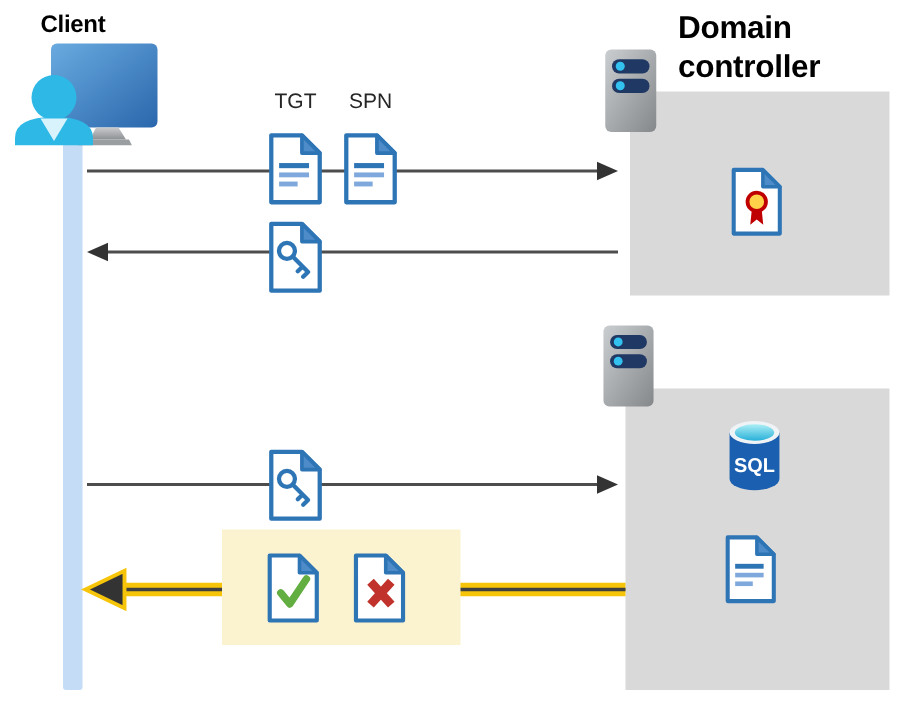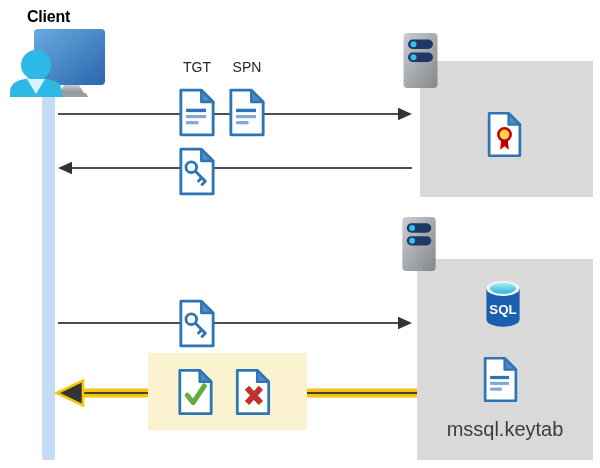--- a/index.html
+++ b/index.html
@@ -175,17 +175,17 @@
     <ellipse cx="20" cy="9.5" rx="13.8" ry="5.8" fill="url(#sqltop)"></ellipse>
     <text x="20" y="37" text-anchor="middle" font-size="14" font-weight="bold" font-family="Liberation Sans, sans-serif" fill="#FFFFFF">SQL</text>
   </svg>
 
   <svg class="icon keytab-doc" width="37" height="47" viewBox="0 0 40 52">
     <use href="#docpage"></use>
       <use href="#textlines"></use>
   </svg>
 
   <div class="lbl title client-lbl">Client</div>
+  <div class="lbl title dc-lbl">Domain controller</div>
   <div class="lbl small tgt-lbl">TGT</div>
   <div class="lbl small spn-lbl">SPN</div>
-  <div class="lbl mid keytab-lbl">mssql.keytab</div>
 
 </div>
 
 </body></html>

